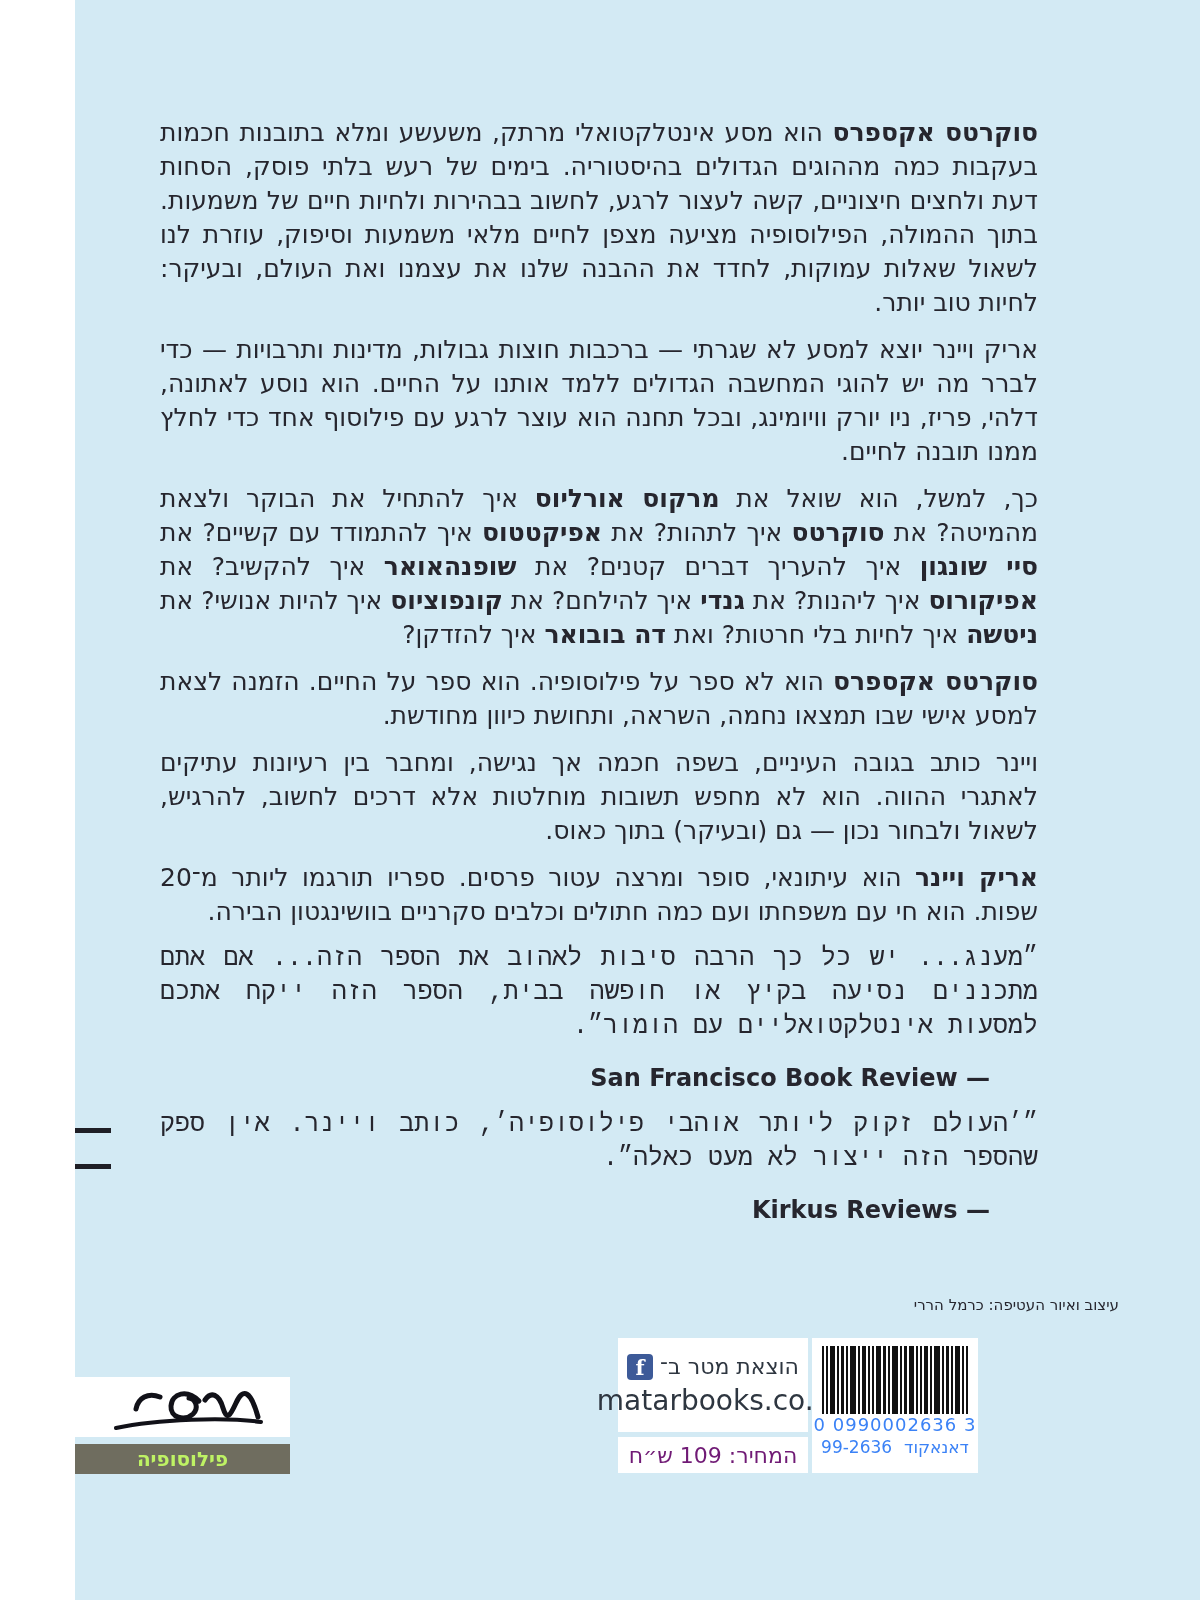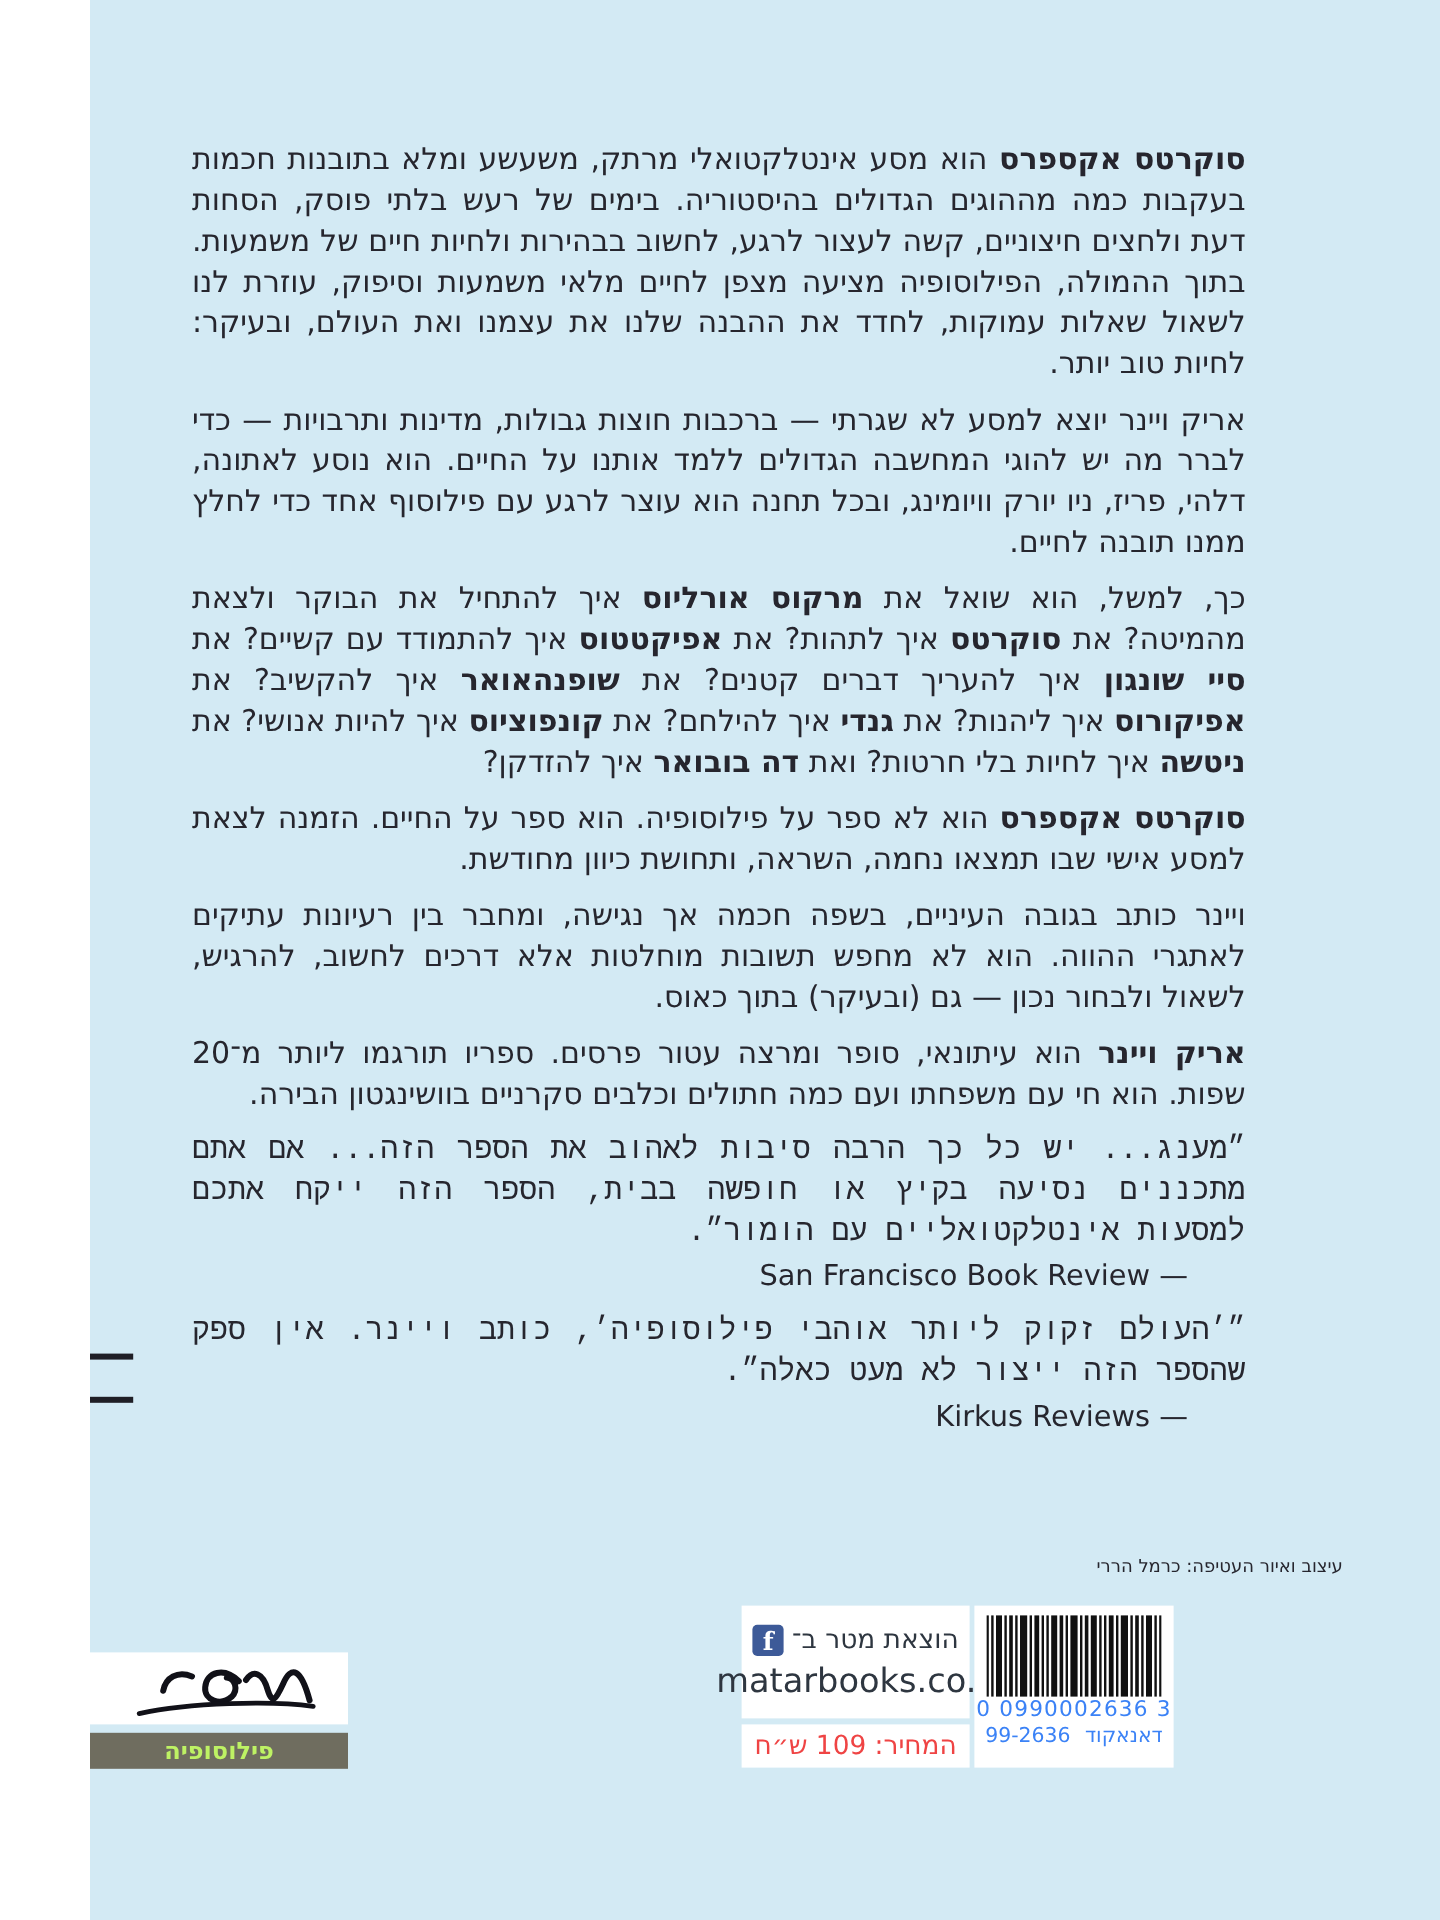--- a/index.html
+++ b/index.html
@@ -22,21 +22,21 @@
   .para{
     margin:0 0 13px 0;
     text-align:justify;
   }
   .para b{font-weight:bold;}
   .review{margin:0 0 13px 0;}
   .review .quote{margin:0;text-align:justify;font-family:Liberation Mono, monospace;}
   .review .source{
     direction:rtl;text-align:right;
     padding-left:0;padding-right:48px;
-    font-weight:normal;font-size:24px;margin-top:2px;
+    font-weight:bold;font-size:24px;margin-top:17px;
   }
   .mark{position:absolute;background:#1f1f26;width:36px;height:5px;}
   .mark.m1{left:0;top:1128px;}
   .mark.m2{left:0;top:1164px;}
   .credit{
     position:absolute;top:1296px;right:100px;
     direction:rtl;font-size:15px;color:#26262e;
   }
   .logo-box{
     position:absolute;left:0;top:1377px;width:215px;height:60px;
@@ -58,21 +58,21 @@
   .fb-icon{
     width:26px;height:26px;border-radius:4px;background:#3d5a98;
     color:#ffffff;font-weight:bold;font-size:21px;
     display:flex;align-items:flex-end;justify-content:center;line-height:24px;
     font-family:"DejaVu Serif", serif;
   }
   .website{font-size:28px;direction:ltr;}
   .price-box{
     position:absolute;left:543px;top:1437px;width:190px;height:36px;
     background:#ffffff;display:flex;align-items:center;justify-content:center;
-    direction:rtl;font-size:22px;color:#ef4444;
+    direction:rtl;font-size:22px;color:#701a75;
   }
   .barcode-box{
     position:absolute;left:737px;top:1338px;width:166px;height:135px;
     background:#ffffff;display:flex;flex-direction:column;align-items:center;
     color:#3b82f6;
   }
   .barcode-bars{margin-top:8px;}
   .bc-num{font-size:18px;line-height:22px;letter-spacing:1px;}
   .bc-dana{display:flex;direction:rtl;gap:12px;font-size:17px;line-height:22px;}
   .logo-svg{display:block;}

